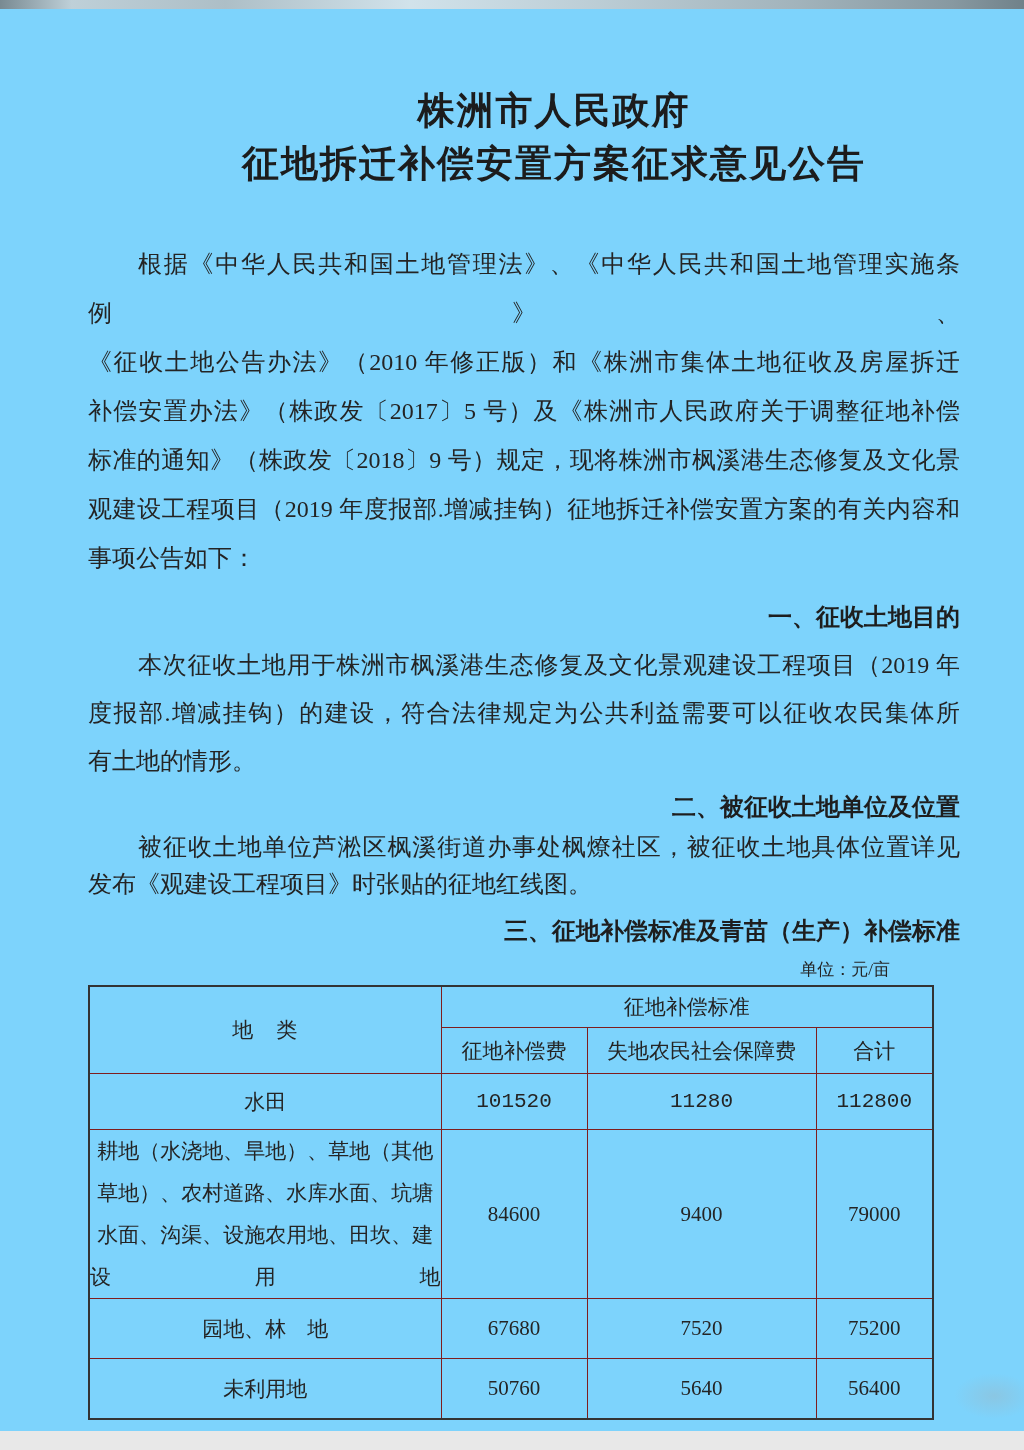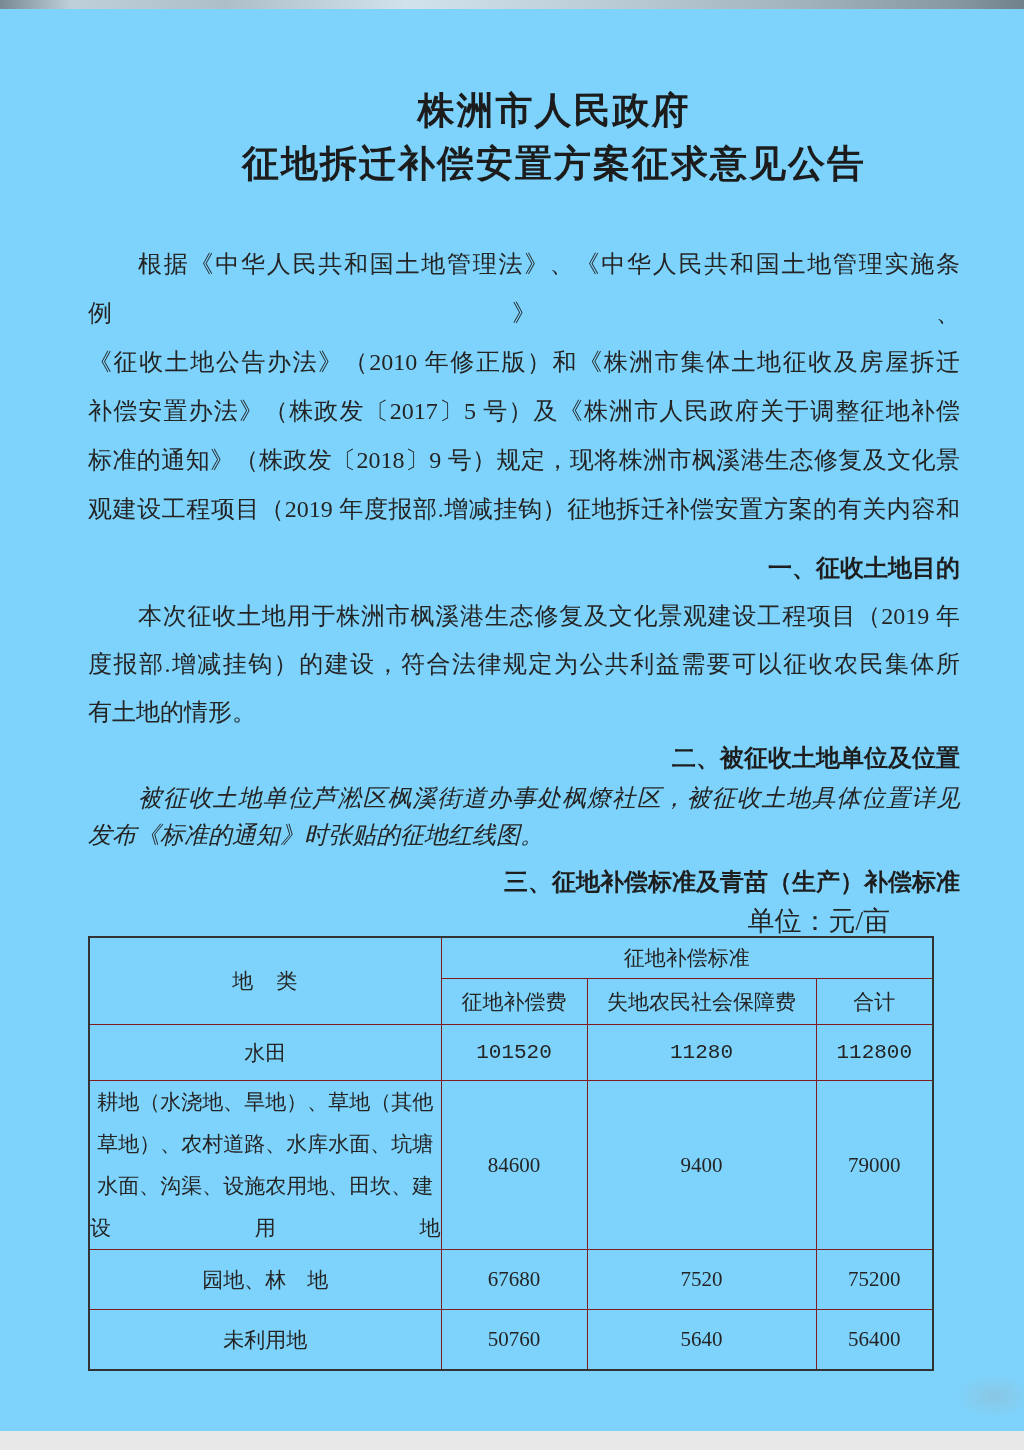--- a/index.html
+++ b/index.html
@@ -35,25 +35,25 @@
   .intro { margin-top: 50px; }
   .line { font-size: 24px; line-height: 49px; color: #242424; }
   .j { text-align: justify; text-align-last: justify; }
   .first { text-indent: 50px; }
   .sec-heading {
     font-size: 24px; font-weight: bold; color: #1e1e1e;
     padding-left: 49px; line-height: 48px; margin-top: 10px; text-align: right;
   }
   .sec1-para .line { line-height: 48px; }
   .sec2-heading { line-height: 44px; margin-top: 0; }
-  .sec2-para .line { line-height: 37px; font-style: italic; }
+  .sec2-para .line { line-height: 37px; }
   .sec3-heading { line-height: 44px; margin-top: 6px; }
   .unit-row {
     margin-top: 2px; padding-right: 70px;
-    text-align: right; font-size: 27px; line-height: 30px; color: #242424; font-family: Liberation Serif, serif;
+    text-align: right; font-size: 17px; line-height: 30px; color: #242424; font-family: Liberation Serif, serif;
   }
   table.comp {
     border-collapse: collapse; width: 844px; margin-top: 0;
     table-layout: fixed;
   }
   table.comp td {
     border: 1px solid #7f1d1d;
     text-align: center; vertical-align: middle;
     font-size: 21px; color: #242424;
     padding: 0;
@@ -83,33 +83,34 @@
       <div class="title-line">株洲市人民政府</div>
       <div class="title-line">征地拆迁补偿安置方案征求意见公告</div>
     </div>
 
     <div class="intro">
       <div class="line j first">根据《中华人民共和国土地管理法》、《中华人民共和国土地管理实施条例》、</div>
       <div class="line j">《征收土地公告办法》（2010 年修正版）和《株洲市集体土地征收及房屋拆迁</div>
       <div class="line j">补偿安置办法》（株政发〔2017〕5 号）及《株洲市人民政府关于调整征地补偿</div>
       <div class="line j">标准的通知》（株政发〔2018〕9 号）规定，现将株洲市枫溪港生态修复及文化景</div>
       <div class="line j">观建设工程项目（2019 年度报部.增减挂钩）征地拆迁补偿安置方案的有关内容和</div>
+      <div class="line">事项公告如下：</div>
     </div>
 
     <div class="sec-heading">一、征收土地目的</div>
     <div class="sec1-para">
       <div class="line j first">本次征收土地用于株洲市枫溪港生态修复及文化景观建设工程项目（2019 年</div>
       <div class="line j">度报部.增减挂钩）的建设，符合法律规定为公共利益需要可以征收农民集体所</div>
       <div class="line">有土地的情形。</div>
     </div>
 
     <div class="sec-heading sec2-heading">二、被征收土地单位及位置</div>
     <div class="sec2-para">
       <div class="line j first">被征收土地单位芦淞区枫溪街道办事处枫燎社区，被征收土地具体位置详见</div>
-      <div class="line">发布《标准的通知》时张贴的征地红线图。</div>
+      <div class="line">发布《观建设工程项目》时张贴的征地红线图。</div>
     </div>
 
     <div class="sec-heading sec3-heading">三、征地补偿标准及青苗（生产）补偿标准</div>
 
     <div class="unit-row">单位：元/亩</div>
 
     <table class="comp">
       <colgroup>
         <col style="width:352px">
         <col style="width:146px">

